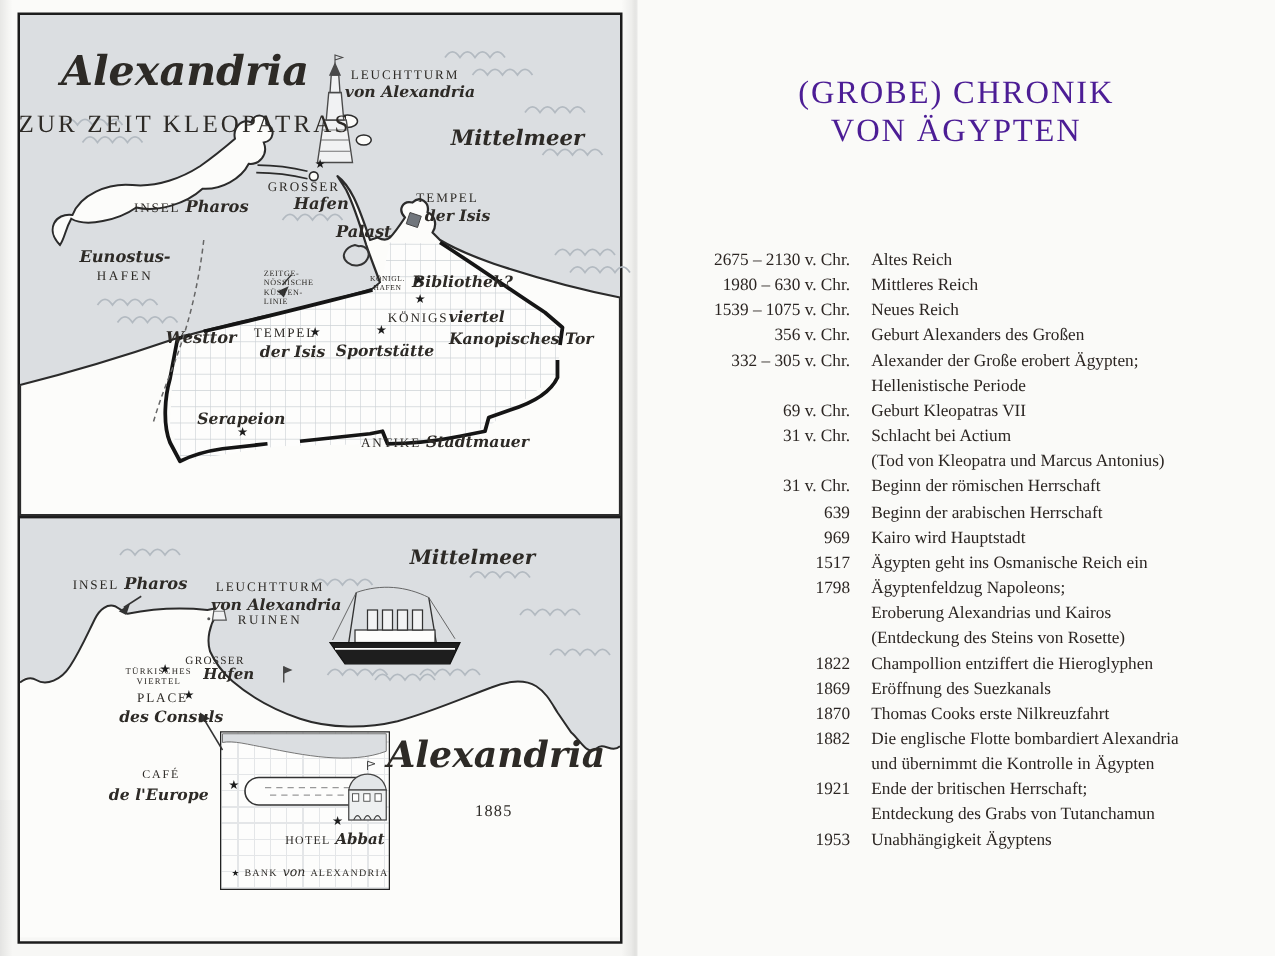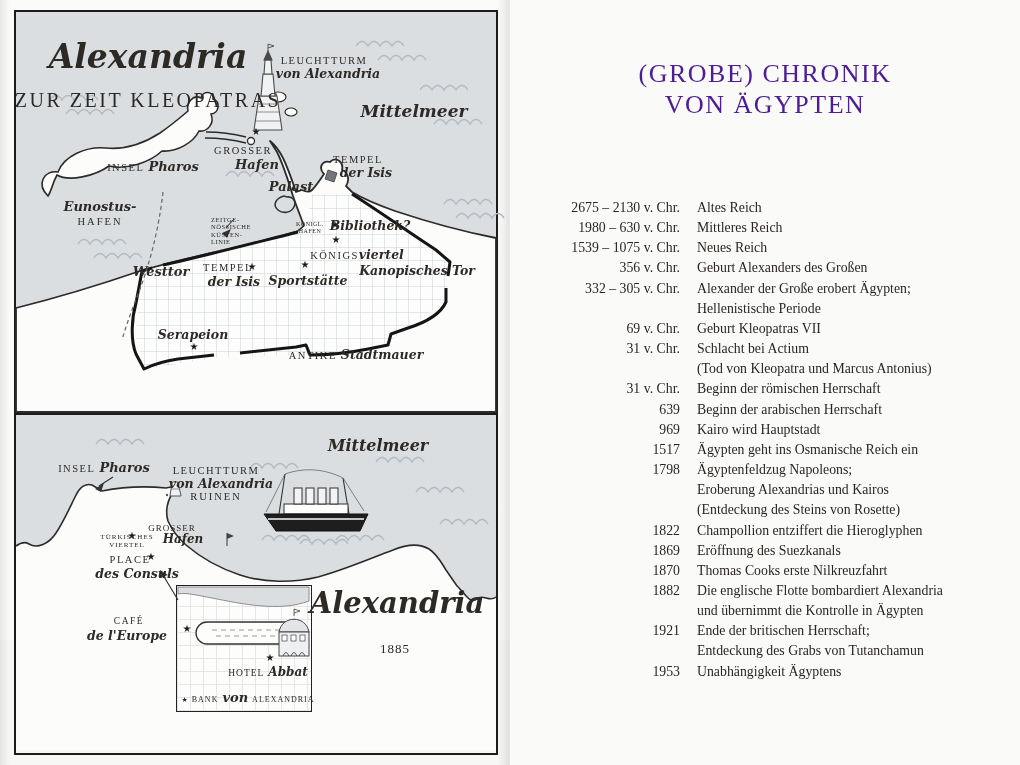--- a/index.html
+++ b/index.html
@@ -250,21 +250,21 @@
     <div class="lbl script" style="left:378px;top:446px;font-size:16px;">Mittelmeer</div>
     <div class="lbl caps" style="left:129px;top:621px;font-size:9.5px;">CAFÉ</div>
     <div class="lbl script" style="left:127px;top:636px;">de l'Europe</div>
     <div class="lbl" style="left:268px;top:671px;">
       <span class="caps" style="font-size:9.5px;letter-spacing:1px;">HOTEL</span>
       <span class="script" style="font-size:12px;">Abbat</span>
     </div>
     <div class="lbl" style="left:248px;top:697px;">
       <span class="star" style="position:static;transform:none;font-size:7px;">★</span>
       <span class="caps" style="font-size:8px;letter-spacing:1px;">BANK</span>
-      <span class="script" style="font-size:13px;font-weight:700;">von</span>
+      <span class="script" style="font-size:10px;font-weight:400;">von</span>
       <span class="caps" style="font-size:8px;letter-spacing:1px;">ALEXANDRIA</span>
     </div>
     <div class="lbl script" style="left:397px;top:604px;font-size:29px;">Alexandria</div>
     <div class="lbl caps" style="left:395px;top:649px;font-size:13px;letter-spacing:1px;">1885</div>
 
     <span class="star" style="left:132px;top:536px;">★</span>
     <span class="star" style="left:151px;top:557px;">★</span>
     <span class="star" style="left:187px;top:629px;">★</span>
     <span class="star" style="left:270px;top:658px;">★</span>
   </div>

